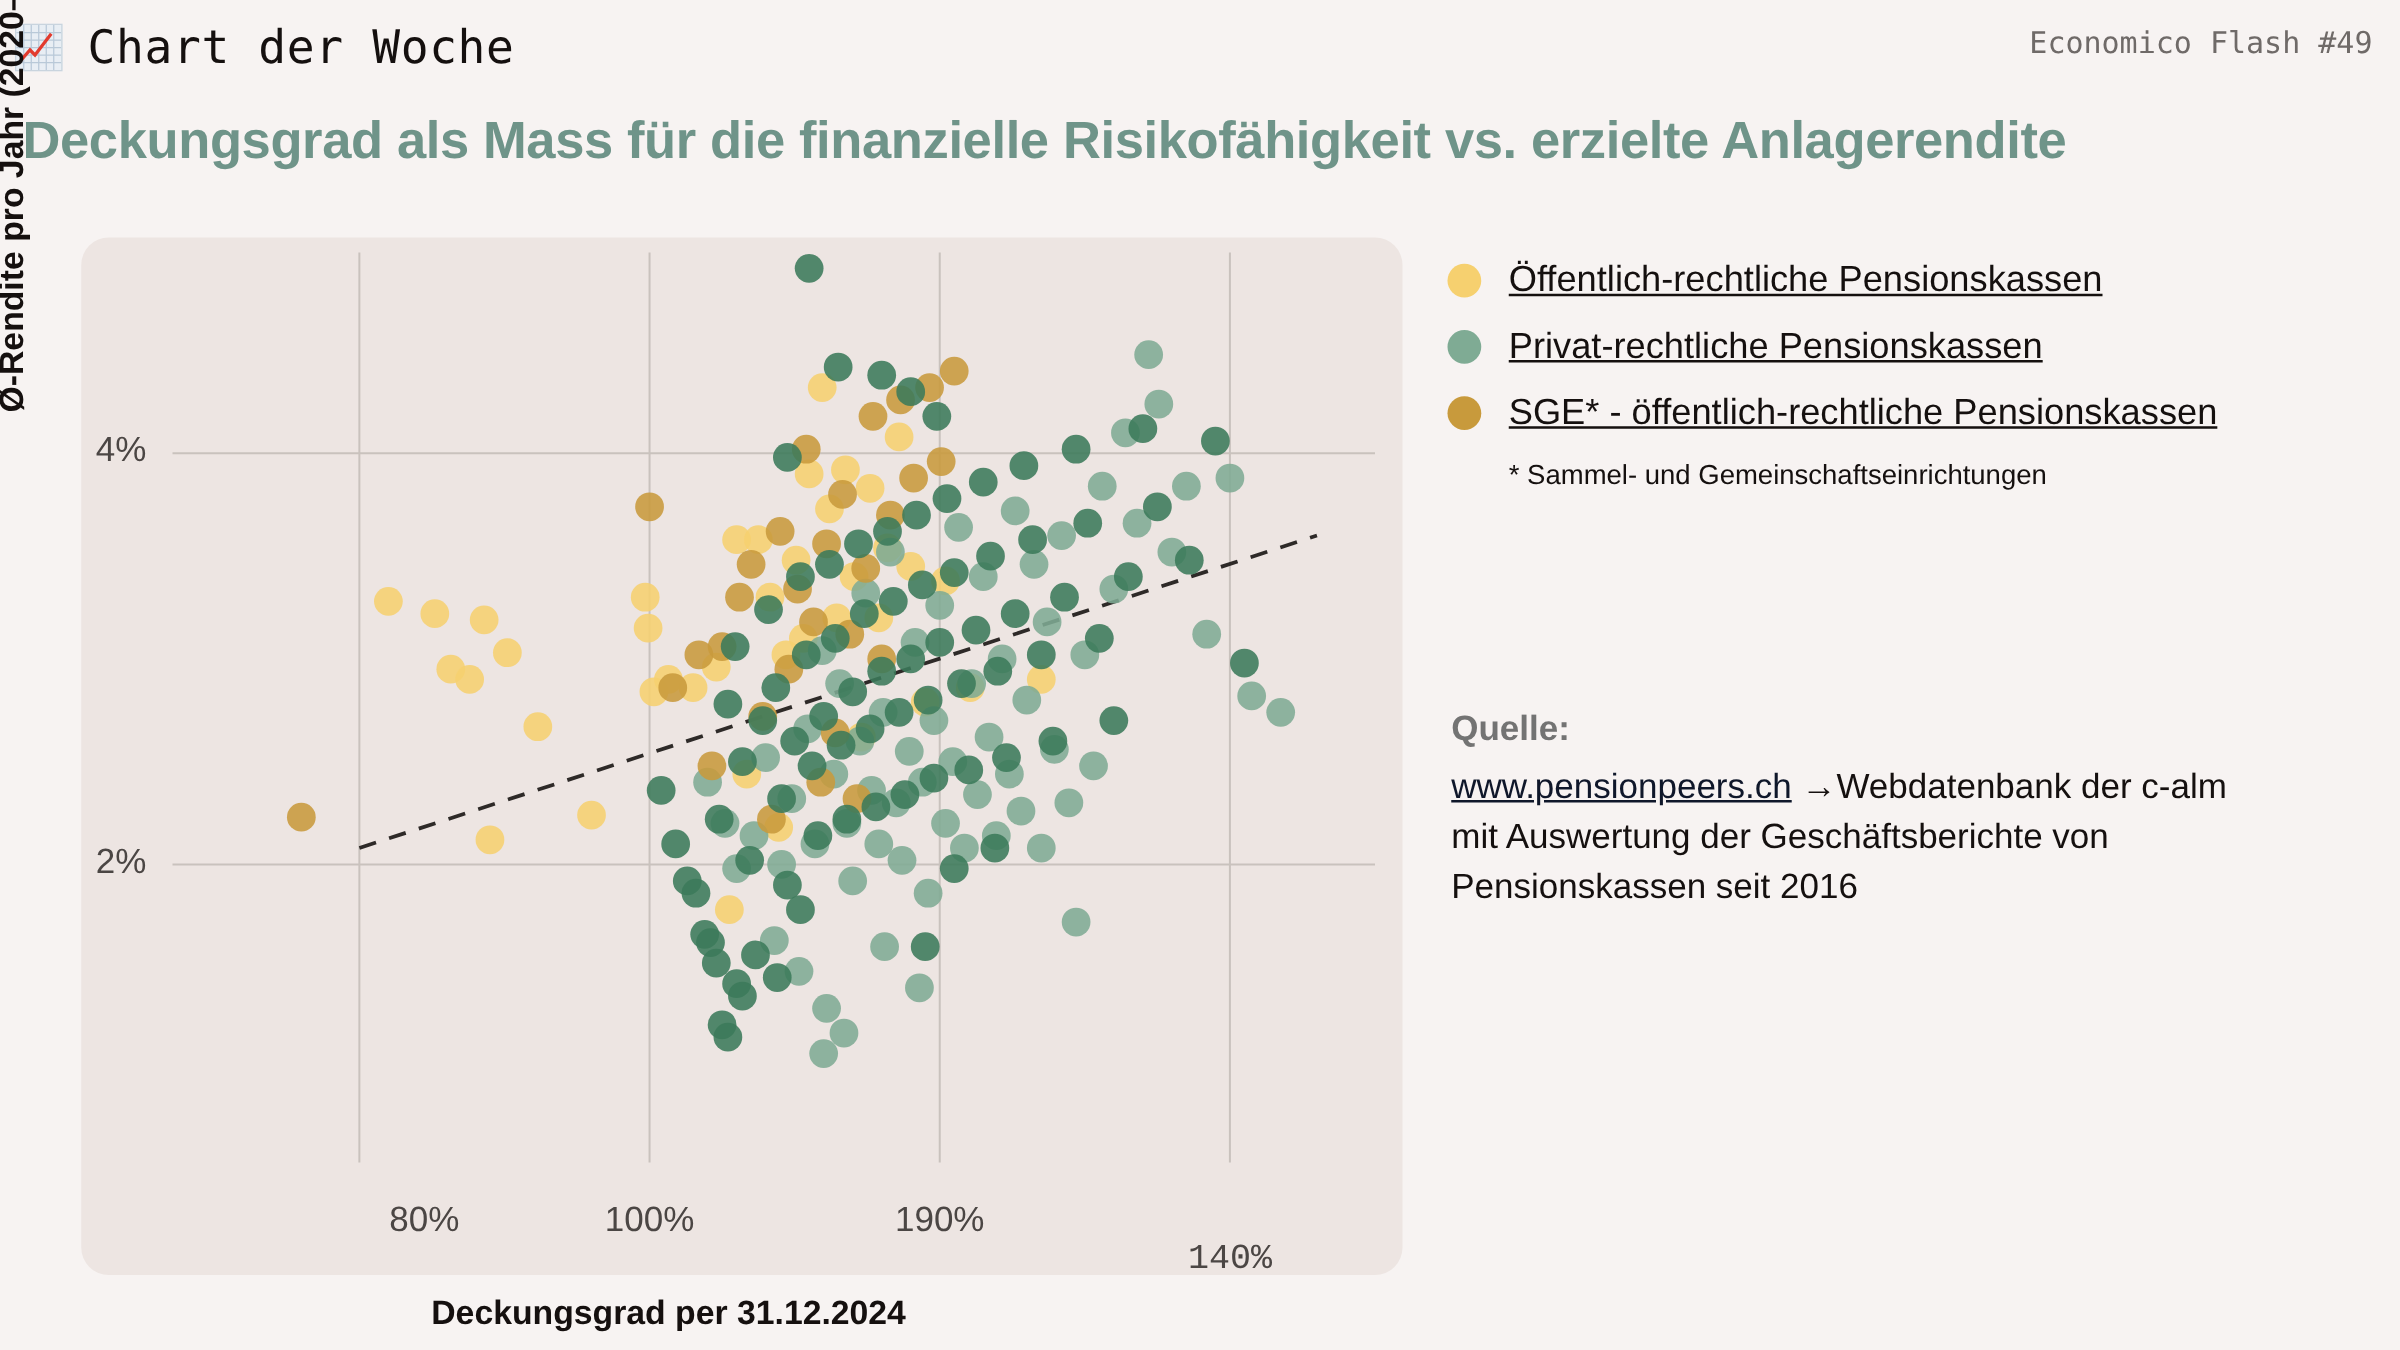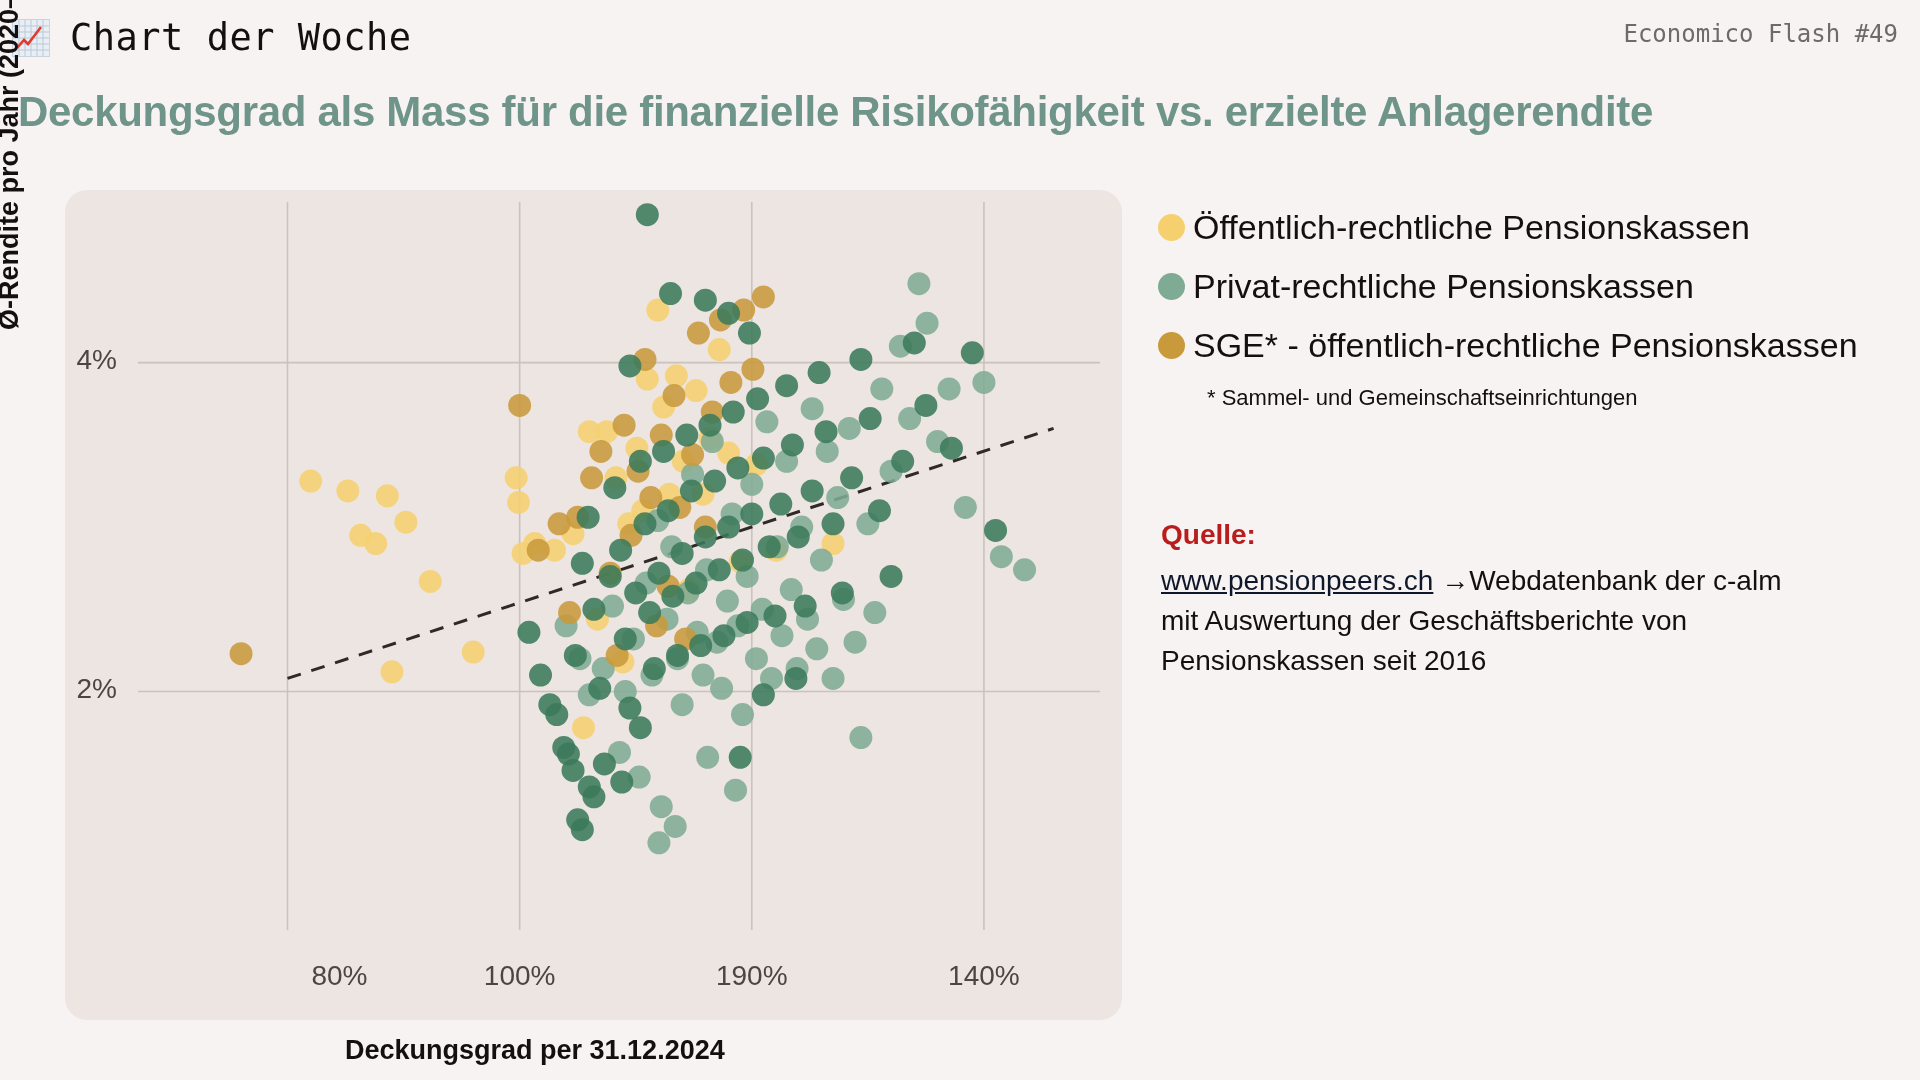--- a/index.html
+++ b/index.html
@@ -62,26 +62,26 @@
   }
   .xlab {
     position: absolute; left: 345px; top: 1035px;
     font-size: 27px; font-weight: 700; color: #15100f;
   }
 
   
   .legend { position: absolute; left: 1158px; top: 208px; }
   .lg-row { display: flex; align-items: center; margin-bottom: 20px; }
   .lg-dot { width: 27px; height: 27px; border-radius: 50%; flex: 0 0 auto; }
-  .lg-txt { margin-left: 8px; font-size: 34px; color: #15100f; white-space: nowrap; }
+  .lg-txt { margin-left: 22px; font-size: 29px; color: #15100f; white-space: nowrap; text-decoration: underline; }
   .lg-foot { margin-left: 49px; margin-top: 17px; font-size: 22px; color: #15100f; }
 
   
   .src { position: absolute; left: 1161px; top: 519px; width: 740px; }
-  .src-h { font-size: 28px; font-weight: 700; color: #b91c1c; margin-bottom: 10px; }
+  .src-h { font-size: 28px; font-weight: 700; color: #737373; margin-bottom: 10px; margin-top: 48px; }
   .src-l { font-size: 28px; color: #15100f; line-height: 1.42; }
   .src-link { color: #0f172a; text-decoration: underline; }
 </style>
 </head>
 <body>
 
 <div class="page">
 
   <div class="hdr">
     <span class="hdr-icon">
@@ -351,21 +351,21 @@
             <circle cx="730.8928571428571" cy="488.4" r="11.5"></circle>
             <circle cx="675.1785714285714" cy="567.3333333333334" r="11.5"></circle>
           </g>
         </svg>
       </div>
   <div class="ytick" style="left: -68px; top: 482.556px;">2%</div>
       <div class="ytick" style="left: -68px; top: 153.667px;">4%</div>
       <div class="xtick" style="left: 142.5px; top: 770px; text-align: right;">80%</div>
       <div class="xtick" style="left: 374.643px; top: 770px;">100%</div>
       <div class="xtick" style="left: 606.786px; top: 770px;">190%</div>
-      <div class="xtick" style="left: 838.929px; top: 770px;">140%</div>
+      <div class="xtick" style="left: 838.929px; top: 802px; font-family: Liberation Mono, monospace;">140%</div>
     </div>
 
   <div class="ylab">Ø-Rendite pro Jahr (2020–2024)</div>
   <div class="xlab">Deckungsgrad per 31.12.2024</div>
 
   <div class="legend" id="legend">
       <div class="lg-row">
         <span class="lg-dot" style="background: rgb(246, 208, 111);"></span>
         <span class="lg-txt">Öffentlich-rechtliche Pensionskassen</span>
       </div>

